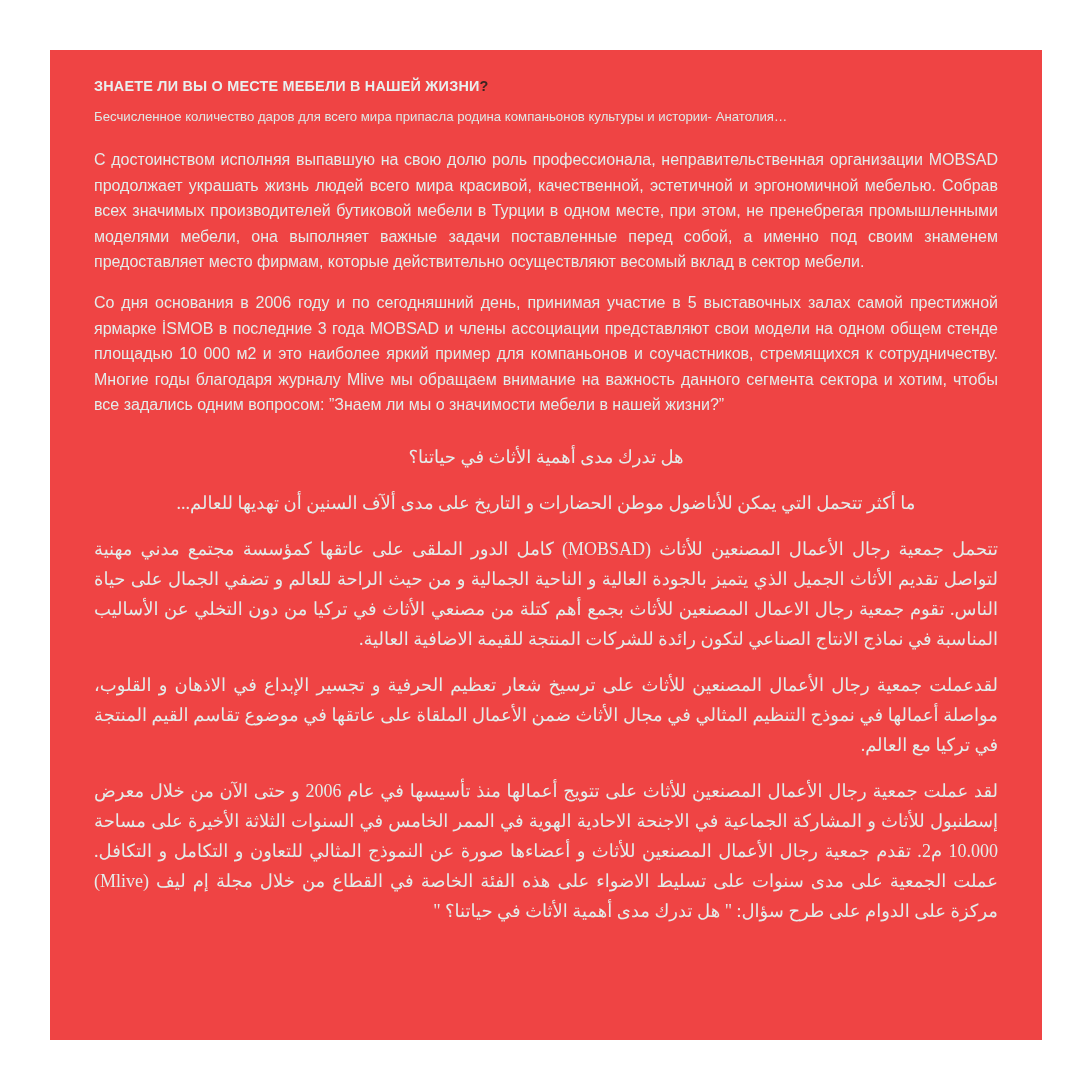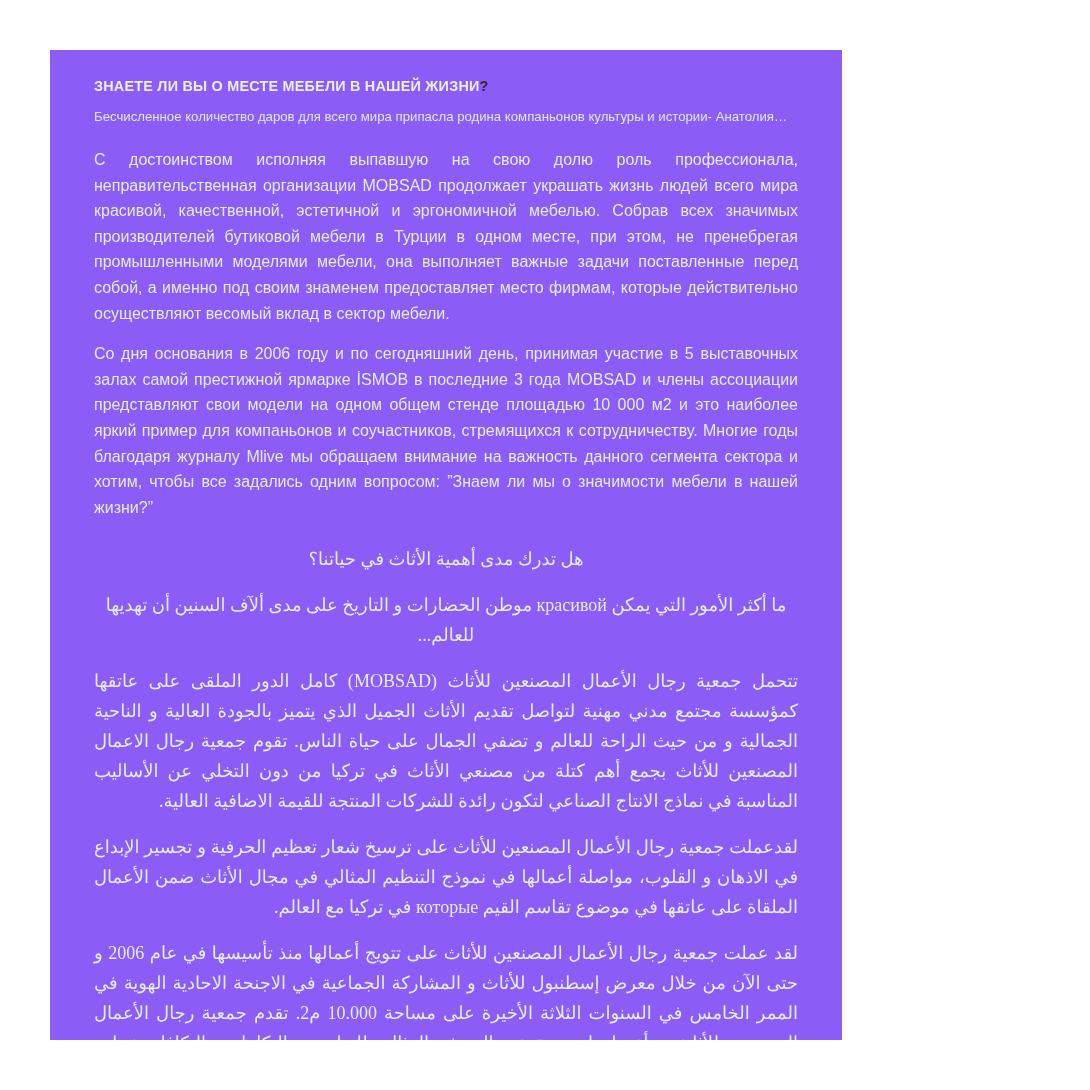--- a/index.html
+++ b/index.html
@@ -20,23 +20,23 @@
     width: 1090px;
     height: 1090px;
     background: #ffffff;
   }
 
   
   #panel {
     position: absolute;
     left: 50px;
     top: 50px;
-    width: 792px;
+    width: 992px;
     height: 990px;
-    background: #8b5cf6;
+    background: #ef4444;
     box-sizing: border-box;
     padding: 26px 44px 18px 44px;
     overflow: hidden;
   }
 
   
   .ru-block {
     direction: ltr;
     text-align: left;
   }
@@ -111,22 +111,22 @@
       <p class="subtitle">Бесчисленное количество даров для всего мира припасла родина компаньонов культуры и истории- Анатолия…</p>
 
       <p class="ru">С достоинством исполняя выпавшую на свою долю роль профессионала, неправительственная организации MOBSAD продолжает украшать жизнь людей всего мира красивой, качественной, эстетичной и эргономичной мебелью. Собрав всех значимых производителей бутиковой мебели в Турции в одном месте, при этом, не пренебрегая промышленными моделями мебели, она выполняет важные задачи поставленные перед собой, а именно под своим знаменем предоставляет место фирмам, которые действительно осуществляют весомый вклад в сектор мебели.</p>
       <p class="ru">Со дня основания в 2006 году и по сегодняшний день, принимая участие в 5 выставочных залах самой престижной ярмарке İSMOB в последние 3 года MOBSAD и члены ассоциации представляют свои модели на одном общем стенде площадью 10 000 м2 и это наиболее яркий пример для компаньонов и соучастников, стремящихся к сотрудничеству. Многие годы благодаря журналу Mlive мы обращаем внимание на важность данного сегмента сектора и хотим, чтобы все задались одним вопросом: ”Знаем ли мы о значимости мебели в нашей жизни?”</p>
 
     </section>
 
     <section class="ar-block">
 
       <p class="ar lead">هل تدرك مدى أهمية الأثاث في حياتنا؟</p>
-      <p class="ar lead">ما أكثر الأمور التي يمكن красивой موطن الحضارات و التاريخ على مدى ألآف السنين أن تهديها للعالم...</p>
+      <p class="ar lead">ما أكثر تتحمل التي يمكن للأناضول موطن الحضارات و التاريخ على مدى ألآف السنين أن تهديها للعالم...</p>
 
       <p class="ar">تتحمل جمعية رجال الأعمال المصنعين للأثاث (MOBSAD) كامل الدور الملقى على عاتقها كمؤسسة مجتمع مدني مهنية لتواصل تقديم الأثاث الجميل الذي يتميز بالجودة العالية و الناحية الجمالية و من حيث الراحة للعالم و تضفي الجمال على حياة الناس. تقوم جمعية رجال الاعمال المصنعين للأثاث بجمع أهم كتلة من مصنعي الأثاث في تركيا من دون التخلي عن الأساليب المناسبة في نماذج الانتاج الصناعي لتكون رائدة للشركات المنتجة للقيمة الاضافية العالية.</p>
-      <p class="ar">لقدعملت جمعية رجال الأعمال المصنعين للأثاث على ترسيخ شعار تعظيم الحرفية و تجسير الإبداع في الاذهان و القلوب، مواصلة أعمالها في نموذج التنظيم المثالي في مجال الأثاث ضمن الأعمال الملقاة على عاتقها في موضوع تقاسم القيم которые في تركيا مع العالم.</p>
+      <p class="ar">لقدعملت جمعية رجال الأعمال المصنعين للأثاث على ترسيخ شعار تعظيم الحرفية و تجسير الإبداع في الاذهان و القلوب، مواصلة أعمالها في نموذج التنظيم المثالي في مجال الأثاث ضمن الأعمال الملقاة على عاتقها في موضوع تقاسم القيم المنتجة في تركيا مع العالم.</p>
       <p class="ar">لقد عملت جمعية رجال الأعمال المصنعين للأثاث على تتويج أعمالها منذ تأسيسها في عام 2006 و حتى الآن من خلال معرض إسطنبول للأثاث و المشاركة الجماعية في الاجنحة الاحادية الهوية في الممر الخامس في السنوات الثلاثة الأخيرة على مساحة 10.000 م2. تقدم جمعية رجال الأعمال المصنعين للأثاث و أعضاءها صورة عن النموذج المثالي للتعاون و التكامل و التكافل. عملت الجمعية على مدى سنوات على تسليط الاضواء على هذه الفئة الخاصة في القطاع من خلال مجلة إم ليف (Mlive) مركزة على الدوام على طرح سؤال: " هل تدرك مدى أهمية الأثاث في حياتنا؟ "</p>
 
     </section>
 
   </div>
 </div>
 
 </body></html>

